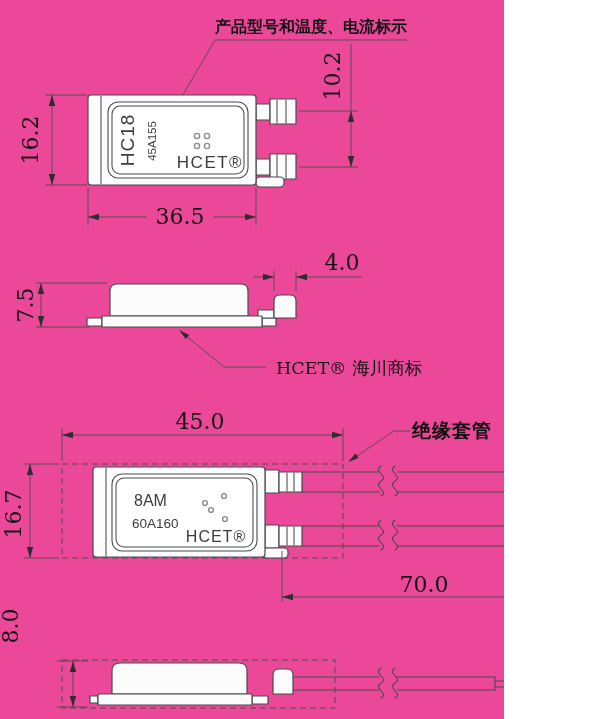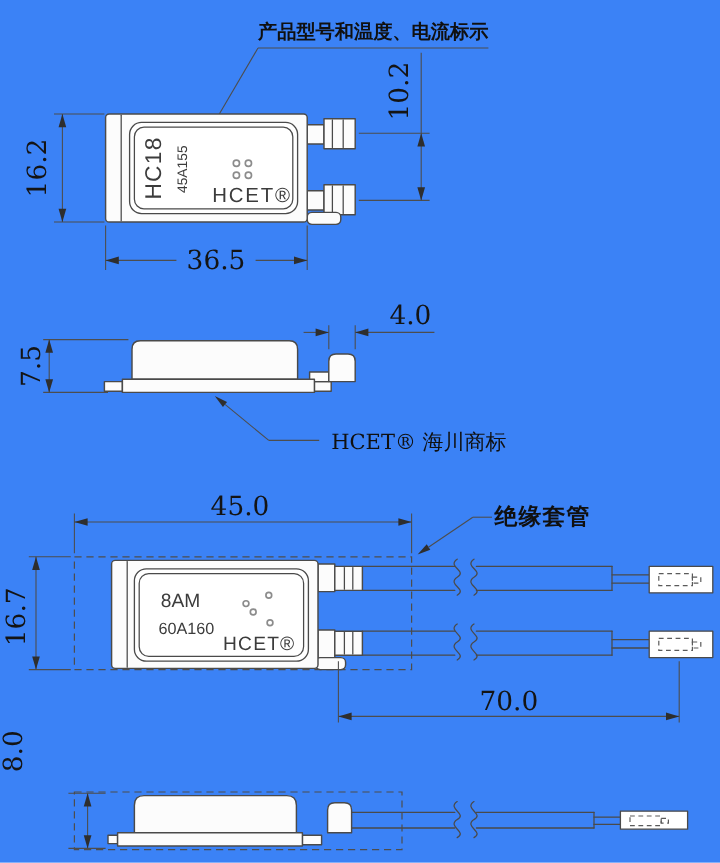--- a/index.html
+++ b/index.html
@@ -1,16 +1,16 @@
 <!DOCTYPE html>
 <html><head>
 <meta charset="utf-8">
 <style>
   html,body{margin:0;padding:0;background:#ffffff;}
-  .page{position:relative;width:600px;height:719px;background:#3b82f6;overflow:hidden;}
+  .page{position:relative;width:504px;height:719px;background:#ec4899;overflow:hidden;}
   svg{display:block;}
   .ol   {fill:#fcfcfc;stroke:#4a4a4a;stroke-width:1.2;stroke-linejoin:round;}
   .ol2  {fill:#ffffff;stroke:#4a4a4a;stroke-width:1.1;stroke-linejoin:round;}
   .ln   {stroke:#4a4a4a;stroke-width:1.05;fill:none;stroke-linecap:round;}
   .dim  {stroke:#4d4d4d;stroke-width:0.9;fill:none;}
   .dash {stroke:#4d4d4d;stroke-width:1;fill:none;stroke-dasharray:6 4;}
   .dashin{stroke:#5a5a5a;stroke-width:1;fill:none;stroke-dasharray:4 3;}
   .ah   {fill:#2e2e2e;stroke:none;}
   .dot  {fill:none;stroke:#8c8c8c;stroke-width:1.4;}
   .dimtext{font-family:"DejaVu Serif","Liberation Serif",serif;font-size:22px;fill:#141414;}

